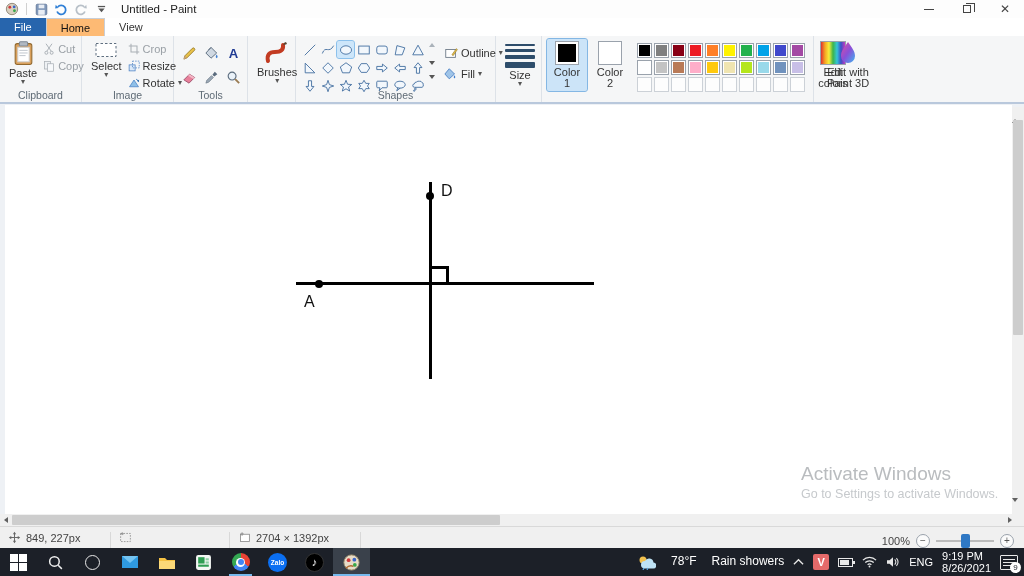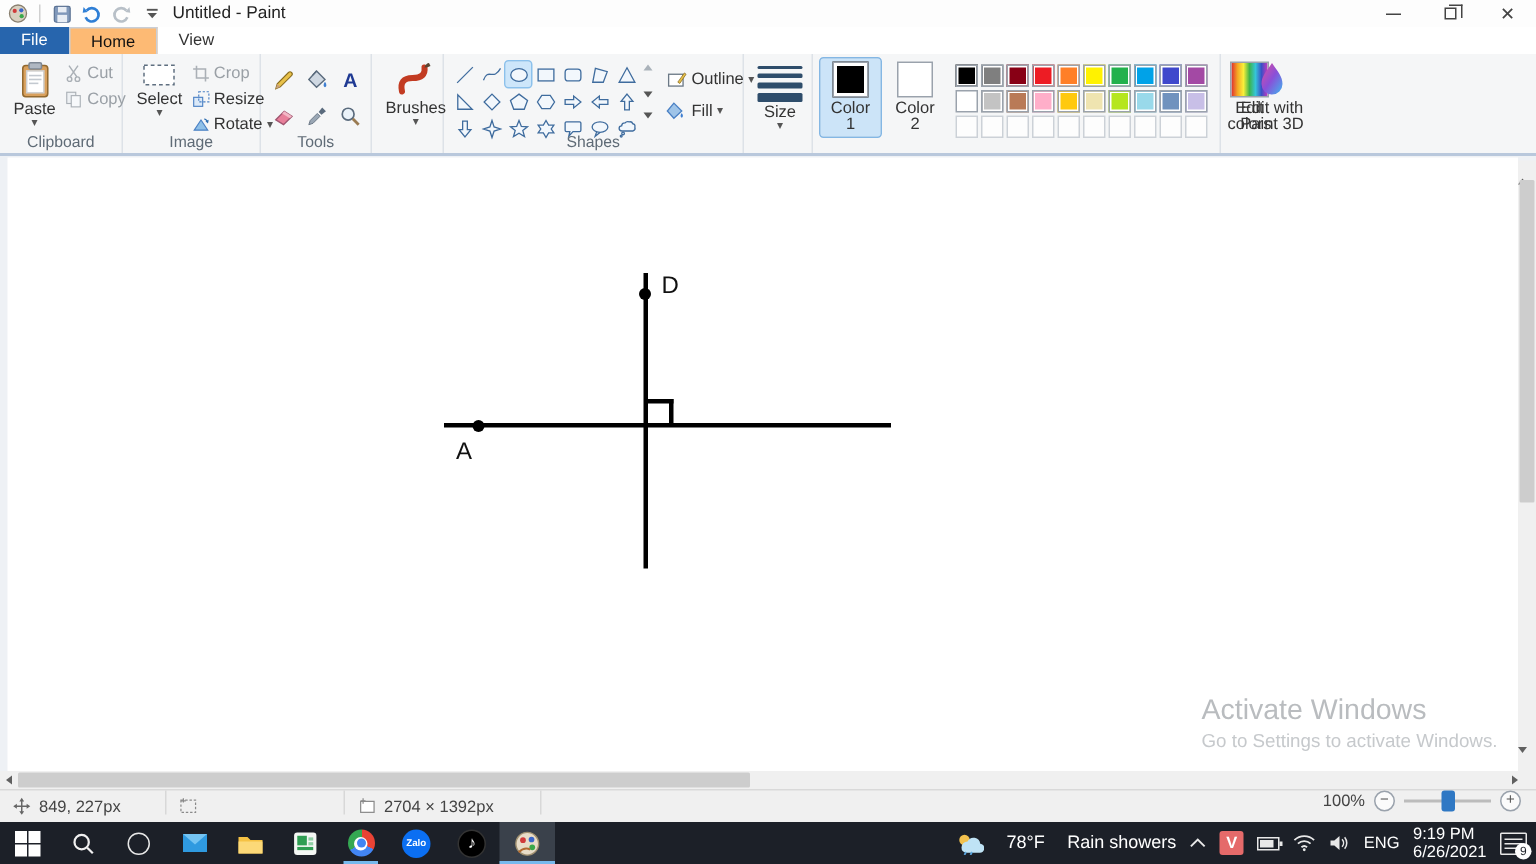--- a/index.html
+++ b/index.html
@@ -4,21 +4,21 @@
 <style>
   * { margin:0; padding:0; box-sizing:border-box; font-family:"Liberation Sans",sans-serif; }
   html,body { width:1024px; height:576px; overflow:hidden; }
   body { position:relative; background:#fff; font-size:11px; color:#333; }
 
   
   .titlebar { position:absolute; top:0; left:0; right:0; height:18px; background:#fdfdfd; display:flex; align-items:center; }
   .qat { display:flex; align-items:center; gap:4px; padding-left:4px; }
   .qat .sep { width:1px; height:12px; background:#d0d0d0; margin:0 2px; }
   .qat-btn { width:16px; height:14px; display:flex; align-items:center; justify-content:center; }
-  .win-title { margin-left:6px; font-size:11.5px; color:#222; }
+  .win-title { margin-left:12px; font-size:11.5px; color:#222; }
   .win-controls { margin-left:auto; display:flex; }
   .win-btn { width:38px; height:18px; display:flex; align-items:center; justify-content:center; color:#444; font-size:12px; }
   .glyph-min { width:10px; height:1px; background:#444; }
   .glyph-restore { width:8px; height:8px; border:1px solid #444; position:relative; }
   .glyph-restore:before { content:""; position:absolute; left:2px; top:-3px; width:8px; height:8px; border:1px solid #444; border-left:none; border-bottom:none; }
 
   
   .tabrow { position:absolute; top:18px; left:0; right:0; height:18px; background:#fff; display:flex; align-items:stretch; }
   .tab { padding:0 14px; display:flex; align-items:center; font-size:11px; color:#333; }
   .tab.file { background:#2765ad; color:#fff; min-width:44px; justify-content:center; }
@@ -79,21 +79,21 @@
   .v-thumb { position:absolute; top:13px; height:215px; left:1px; width:10px; background:#cdcdcd; border-radius:1px; }
   .v-arrow-up { position:absolute; top:0; left:0; }
   .v-arrow-down { position:absolute; bottom:0; left:0; }
   .scroll-corner { position:absolute; right:0; bottom:0; width:12px; height:12px; background:#f0f0f0; }
   .tri-l { width:0;height:0;border-top:3px solid transparent;border-bottom:3px solid transparent;border-right:4px solid #606060; }
   .tri-r { width:0;height:0;border-top:3px solid transparent;border-bottom:3px solid transparent;border-left:4px solid #606060; margin-left:auto; }
   .tri-u2 { width:0;height:0;border-left:3px solid transparent;border-right:3px solid transparent;border-bottom:4px solid #606060; margin:4px auto; }
   .tri-d2 { width:0;height:0;border-left:3px solid transparent;border-right:3px solid transparent;border-top:4px solid #606060; margin:4px auto; }
 
   
-  .statusbar { position:absolute; left:0; right:0; top:526px; height:22px; background:#f0f0f0; border-top:1px solid #d9d9d9; display:flex; align-items:flex-start; font-size:11px; color:#444; }
+  .statusbar { position:absolute; left:0; right:0; top:526px; height:22px; background:#f0f0f0; border-top:1px solid #d9d9d9; display:flex; align-items:flex-end; font-size:11px; color:#444; }
   .status-seg { display:flex; align-items:center; gap:5px; padding:0 8px; height:100%; }
   .status-div { width:1px; height:16px; background:#d8d8d8; }
   .zoom-area { margin-left:auto; display:flex; align-items:center; gap:6px; padding-right:10px; }
   .zoom-circle { width:14px; height:14px; border:1px solid #9aa2ac; border-radius:50%; background:#fbfbfb; display:flex; align-items:center; justify-content:center; font-size:10px; color:#555; line-height:10px; }
   .zoom-track { position:relative; width:58px; height:2px; background:#bcbcbc; }
   .zoom-thumb { position:absolute; left:25px; top:-6px; width:9px; height:14px; background:#2f78c4; border-radius:2px; }
 
   
   .taskbar { position:absolute; left:0; right:0; top:548px; height:28px; background:#1c2028; display:flex; align-items:stretch; color:#fff; }
   .tb-btn { width:37px; display:flex; align-items:center; justify-content:center; position:relative; }
@@ -666,20 +666,20 @@
         <path d="M6,9 a3,3 0 0 1 4,0" fill="none" stroke="#e8e8e8" stroke-width="1.3"></path>
         <circle cx="8" cy="10.8" r="1" fill="#e8e8e8"></circle>
       </svg>
     <svg width="14" height="12" viewBox="0 0 16 14">
         <path d="M1,5 L4,5 L8,1.5 L8,12.5 L4,9 L1,9 Z" fill="#e8e8e8"></path>
         <path d="M10,4 a4.5,4.5 0 0 1 0,6 M12,2.5 a7,7 0 0 1 0,9" fill="none" stroke="#e8e8e8" stroke-width="1.2"></path>
       </svg>
     <span style="font-size:11px;">ENG</span>
     <span class="clock">
       <div>9:19 PM</div>
-      <div>6/26/2021</div>
+      <div>8/26/2021</div>
     </span>
     <span class="notif">
       <span class="lines"></span>
       <span class="badge">9</span>
     </span>
   </div>
 </div>
 
 </body></html>

